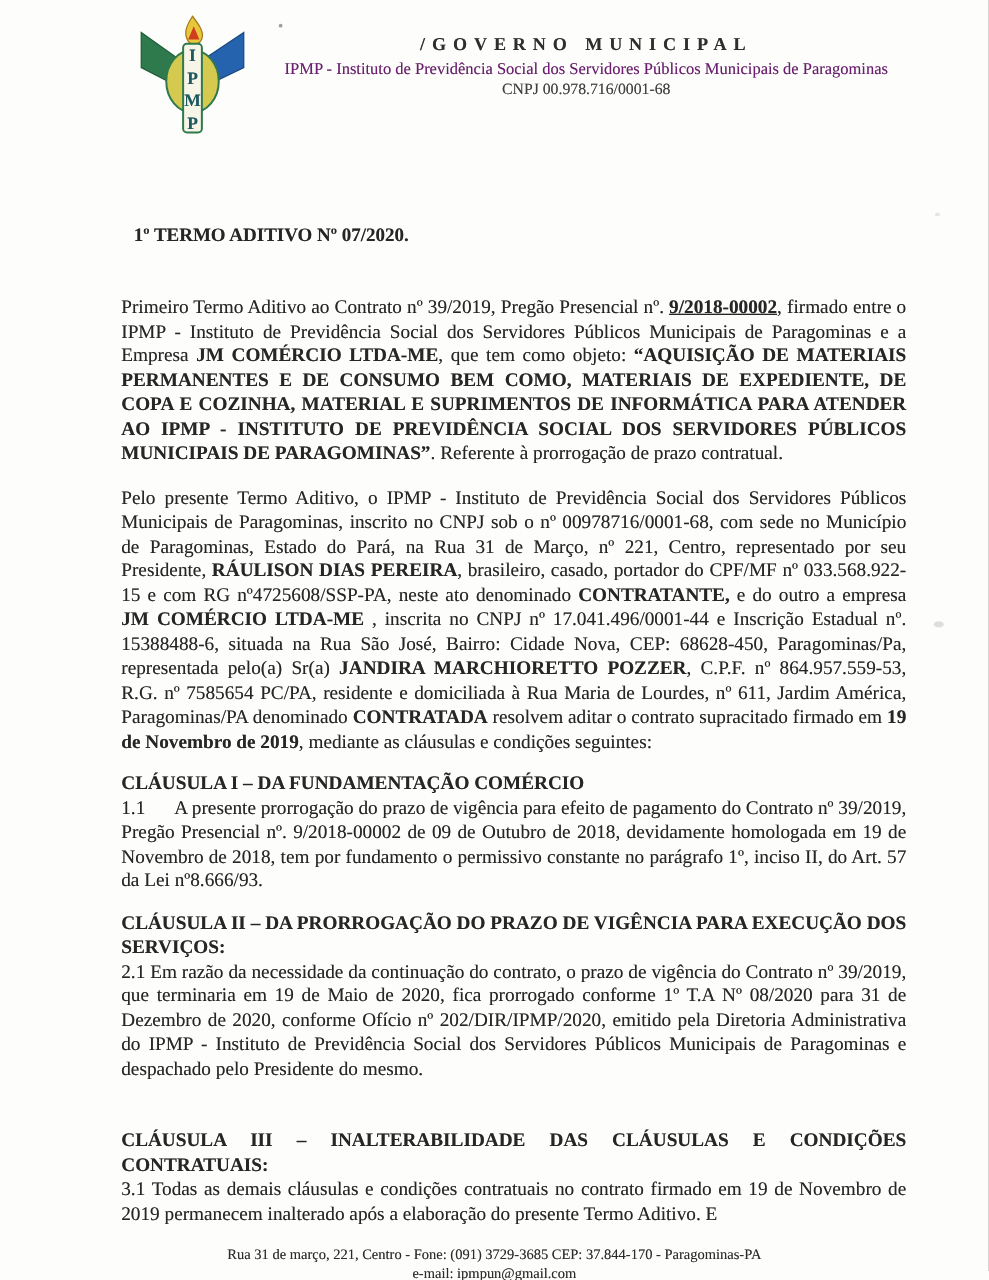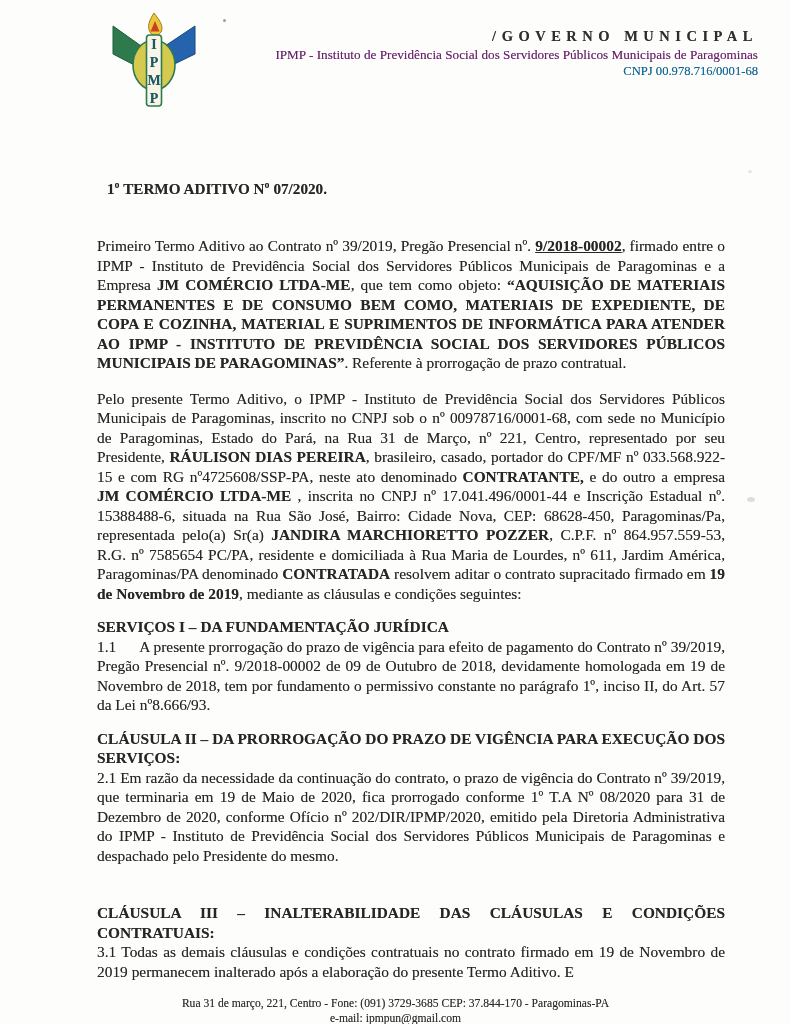--- a/index.html
+++ b/index.html
@@ -13,28 +13,28 @@
     font-family: "Liberation Serif", "DejaVu Serif", serif;
     color: #262626;
     text-shadow: 0 0 0.45px rgba(70,70,70,0.55);
   }
 
   
   .header { position: relative; height: 118px; }
   .logo { position: absolute; left: 110px; top: 12px; width: 88px; height: 96px; }
   .header-text {
     position: absolute; left: 180px; top: 28px; width: 578px;
-    text-align: right;
+    text-align: center;
   }
   .gov-line {
     font-size: 14.5px; font-weight: bold; letter-spacing: 5.5px;
     color: #2e2e2e;
   }
   .inst-line { font-size: 13.2px; margin-top: 2px; color: #701a75; }
-  .cnpj-line { font-size: 12.6px; margin-top: 1px; color: #0369a1; }
+  .cnpj-line { font-size: 12.6px; margin-top: 1px; color: #404040; }
 
   
   .doc-content { padding: 0 66px 0 97px; }
   .doc-title {
     margin: 62px 0 38px 10px;
     font-size: 15.2px; font-weight: bold;
   }
   .para, .clause-heading {
     font-size: 15.4px;
     line-height: 19.5px;
@@ -93,21 +93,21 @@
       <div class="inst-line">IPMP - Instituto de Previdência Social dos Servidores Públicos Municipais de Paragominas</div>
       <div class="cnpj-line">CNPJ 00.978.716/0001-68</div>
     </div>
   </div>
 
   <div class="doc-content">
     <div class="doc-title">1º TERMO ADITIVO Nº 07/2020.</div>
     <div id="doc-body">
         <div class="para"><span>Primeiro Termo Aditivo ao Contrato nº 39/2019, Pregão Presencial nº. </span><span class="b u">9/2018-00002</span><span>, firmado entre o IPMP - Instituto de Previdência Social dos Servidores Públicos Municipais de Paragominas e a Empresa </span><span class="b">JM COMÉRCIO LTDA-ME</span><span>, que tem como objeto: </span><span class="b">“AQUISIÇÃO DE MATERIAIS PERMANENTES E DE CONSUMO BEM COMO, MATERIAIS DE EXPEDIENTE, DE COPA E COZINHA, MATERIAL E SUPRIMENTOS DE INFORMÁTICA PARA ATENDER AO IPMP - INSTITUTO DE PREVIDÊNCIA SOCIAL DOS SERVIDORES PÚBLICOS MUNICIPAIS DE PARAGOMINAS”</span><span>. Referente à prorrogação de prazo contratual.</span></div>
         <div class="para"><span>Pelo presente Termo Aditivo, o IPMP - Instituto de Previdência Social dos Servidores Públicos Municipais de Paragominas, inscrito no CNPJ sob o nº 00978716/0001-68, com sede no Município de Paragominas, Estado do Pará, na Rua 31 de Março, nº 221, Centro, representado por seu Presidente, </span><span class="b">RÁULISON DIAS PEREIRA</span><span>, brasileiro, casado, portador do CPF/MF nº 033.568.922-15 e com RG nº4725608/SSP-PA, neste ato denominado </span><span class="b">CONTRATANTE,</span><span> e do outro a empresa </span><span class="b">JM COMÉRCIO LTDA-ME </span><span>, inscrita no CNPJ nº 17.041.496/0001-44  e Inscrição Estadual nº. 15388488-6, situada na Rua São José, Bairro: Cidade Nova, CEP: 68628-450, Paragominas/Pa, representada pelo(a) Sr(a) </span><span class="b">JANDIRA MARCHIORETTO POZZER</span><span>, C.P.F. nº 864.957.559-53, R.G. nº 7585654 PC/PA, residente e domiciliada à Rua Maria de Lourdes, nº 611, Jardim América, Paragominas/PA denominado </span><span class="b">CONTRATADA</span><span> resolvem aditar o contrato supracitado firmado em </span><span class="b">19 de Novembro de 2019</span><span>, mediante as cláusulas e condições seguintes:</span></div>
-        <div class="clause-heading"><span class="b">SERVIÇOS I – DA FUNDAMENTAÇÃO JURÍDICA</span></div>
+        <div class="clause-heading"><span class="b">CLÁUSULA I – DA FUNDAMENTAÇÃO COMÉRCIO</span></div>
         <div class="para"><span>1.1&nbsp;&nbsp;&nbsp;&nbsp;&nbsp;&nbsp;A presente prorrogação do prazo de vigência para efeito de pagamento do Contrato nº 39/2019, Pregão Presencial nº. 9/2018-00002 de 09 de Outubro de 2018, devidamente homologada em 19 de Novembro de 2018, tem por fundamento o permissivo constante no parágrafo 1º, inciso II, do Art. 57 da Lei nº8.666/93.</span></div>
         <div class="clause-heading"><span class="b">CLÁUSULA II – DA PRORROGAÇÃO DO PRAZO DE VIGÊNCIA PARA EXECUÇÃO DOS SERVIÇOS:</span></div>
         <div class="para"><span>2.1 Em razão da necessidade da continuação do contrato, o prazo de vigência do Contrato nº 39/2019, que terminaria em 19 de Maio de 2020, fica prorrogado conforme 1º T.A Nº 08/2020 para 31 de Dezembro de 2020, conforme Ofício nº 202/DIR/IPMP/2020, emitido pela Diretoria Administrativa do IPMP - Instituto de Previdência Social dos Servidores Públicos Municipais de Paragominas e despachado pelo Presidente do mesmo.</span></div>
         <div class="clause-heading extra-space"><span class="b">CLÁUSULA III – INALTERABILIDADE DAS CLÁUSULAS E CONDIÇÕES CONTRATUAIS:</span></div>
         <div class="para"><span>3.1 Todas as demais cláusulas e condições contratuais no contrato firmado em 19 de Novembro de 2019 permanecem inalterado após a elaboração do presente Termo Aditivo. E</span></div>
       </div>
   </div>
 
   <div class="footer">
     <div>Rua 31 de março, 221, Centro - Fone: (091) 3729-3685 CEP: 37.844-170 - Paragominas-PA</div>

